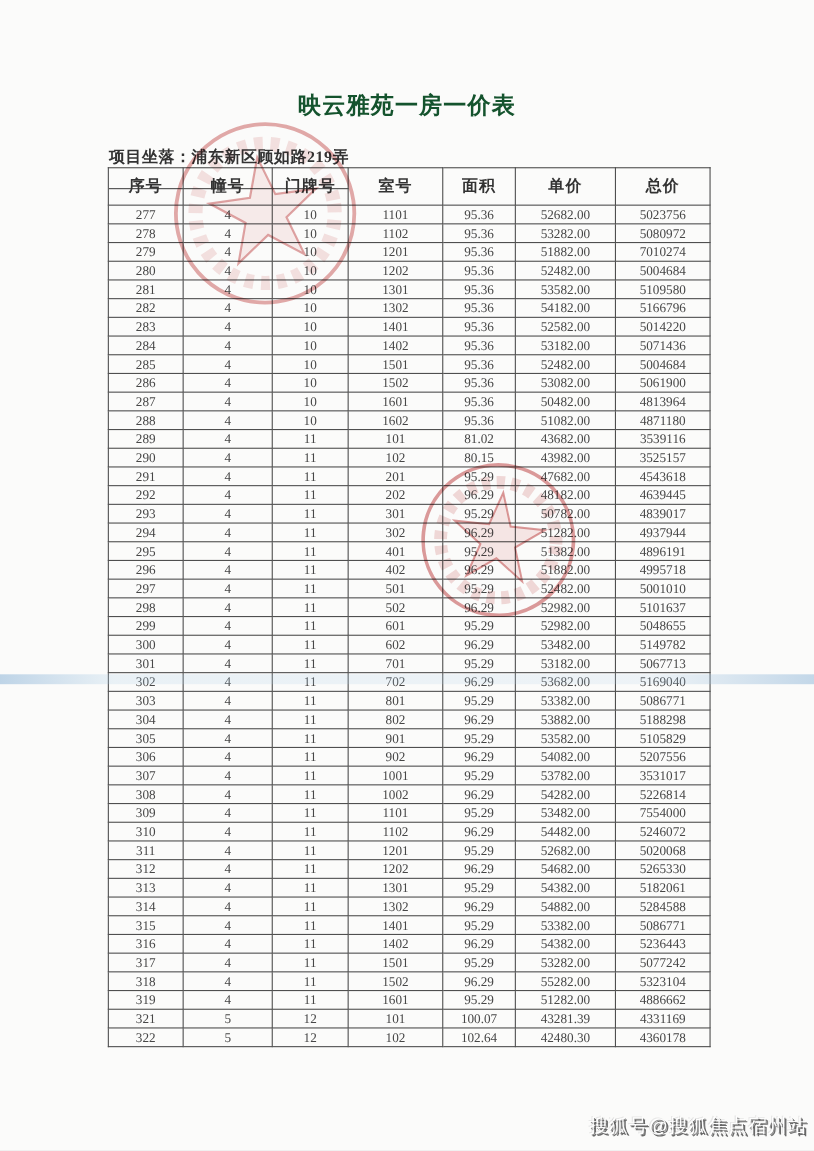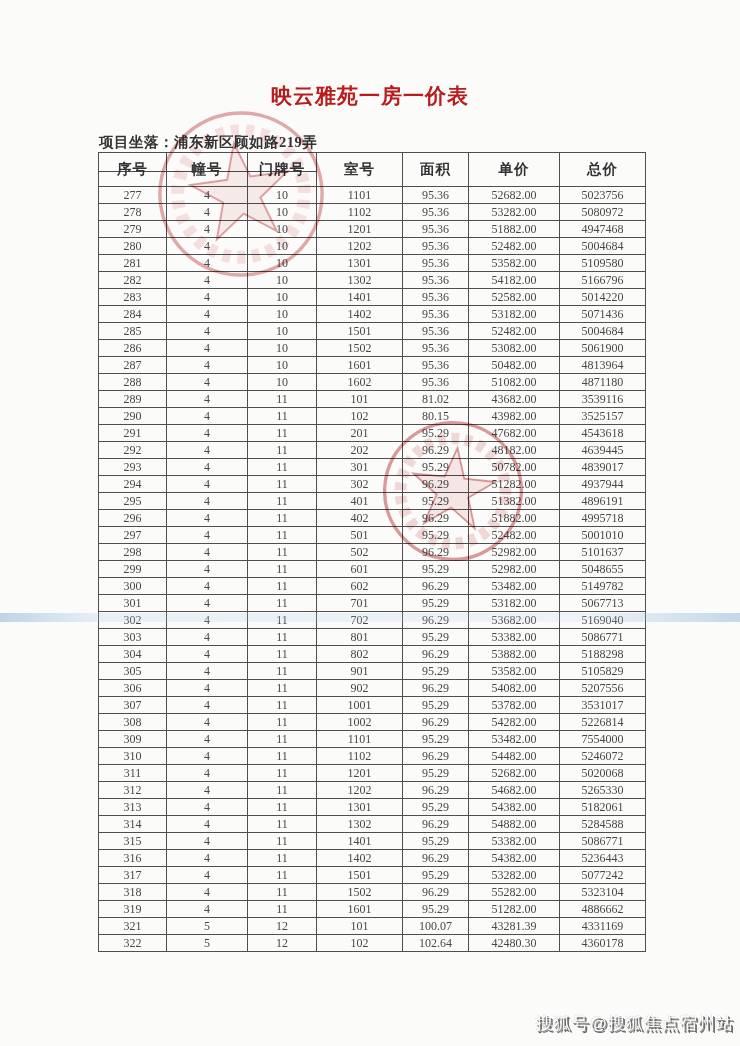--- a/index.html
+++ b/index.html
@@ -20,21 +20,21 @@
   .page-title {
     position: absolute;
     top: 82px;
     left: 0;
     width: 740px;
     margin: 0;
     text-align: center;
     font-size: 21px;
     font-weight: bold;
     letter-spacing: 1px;
-    color: #b91c1c;
+    color: #14532d;
   }
   .location-line {
     position: absolute;
     top: 133px;
     left: 99px;
     font-size: 14.5px;
     font-weight: bold;
     color: #333;
     border-bottom: 1.5px solid #4a4a4a;
     padding-bottom: 19px;
@@ -152,21 +152,21 @@
           <td>53282.00</td>
           <td>5080972</td>
         </tr>
         <tr>
           <td>279</td>
           <td>4</td>
           <td>10</td>
           <td>1201</td>
           <td>95.36</td>
           <td>51882.00</td>
-          <td>4947468</td>
+          <td>7010274</td>
         </tr>
         <tr>
           <td>280</td>
           <td>4</td>
           <td>10</td>
           <td>1202</td>
           <td>95.36</td>
           <td>52482.00</td>
           <td>5004684</td>
         </tr>

